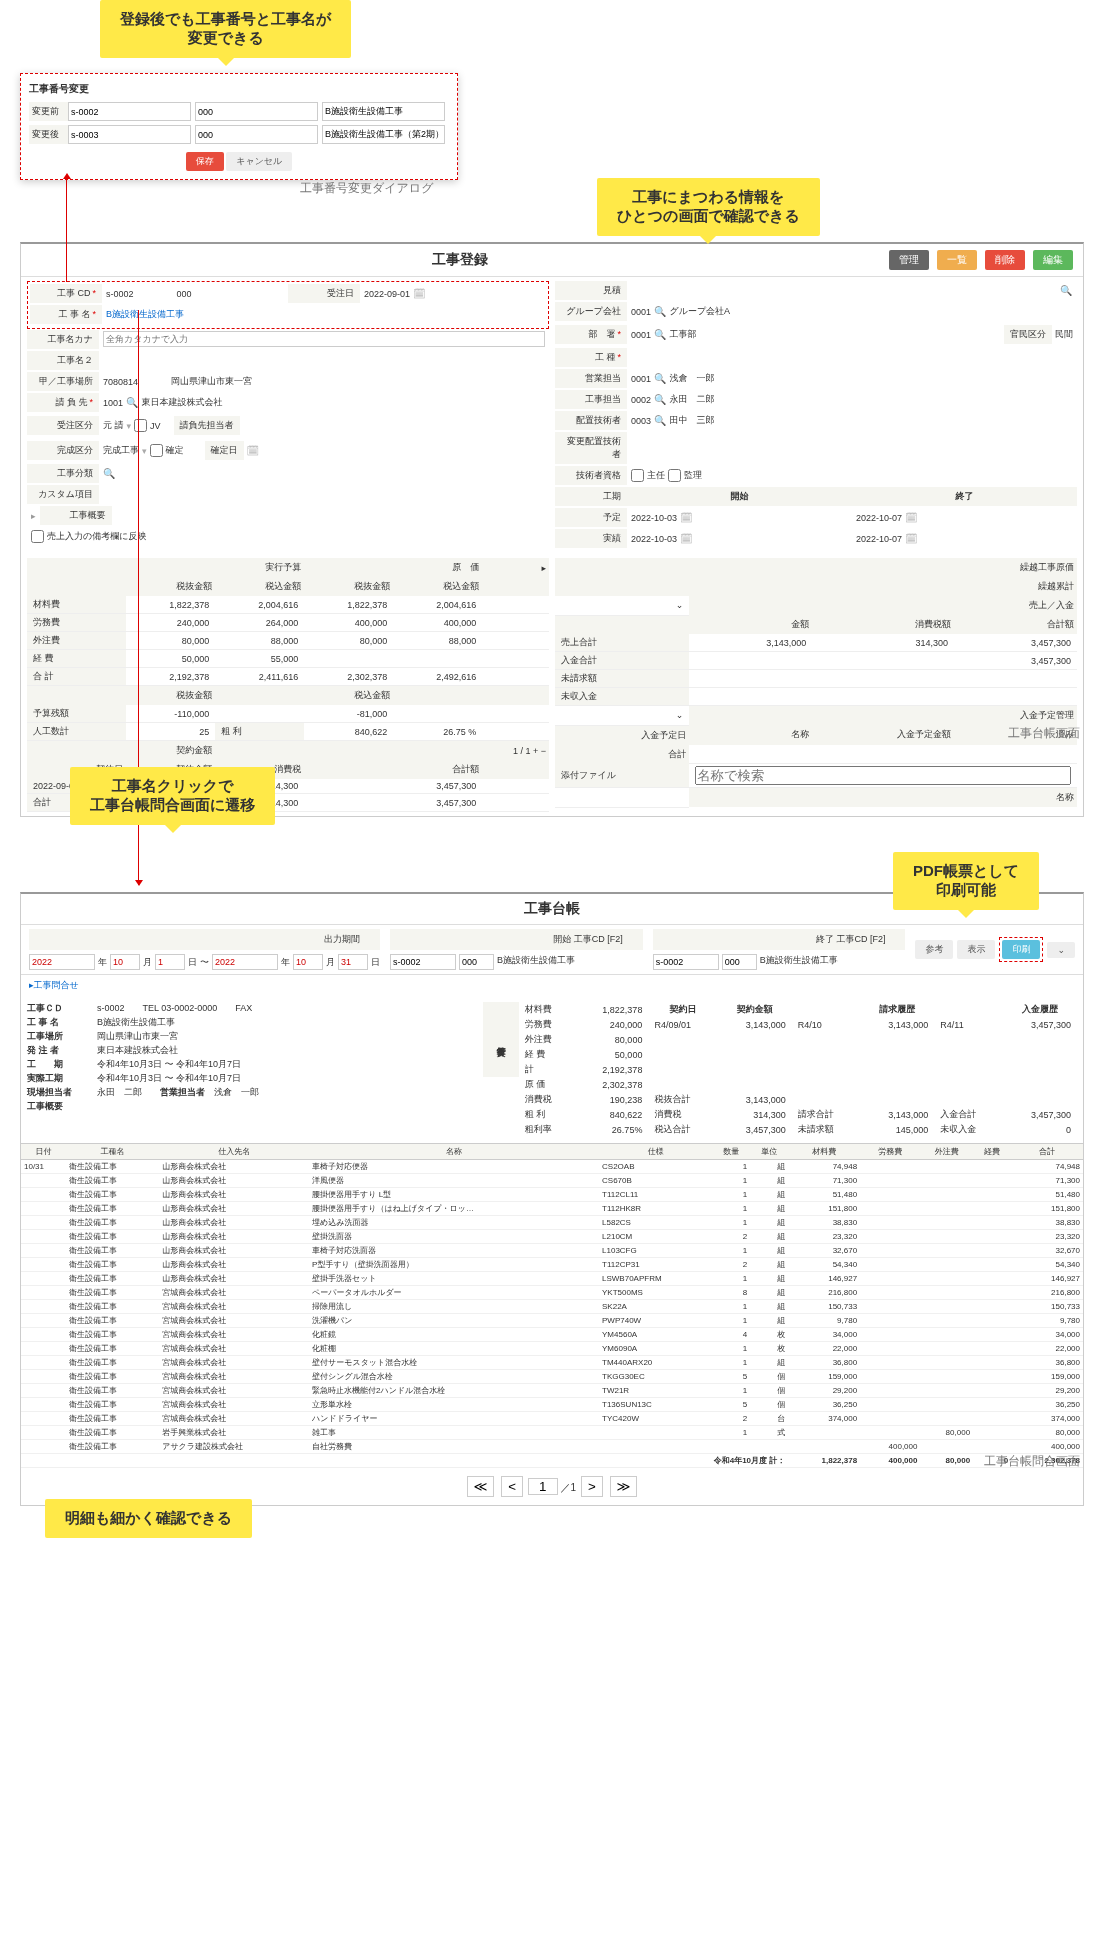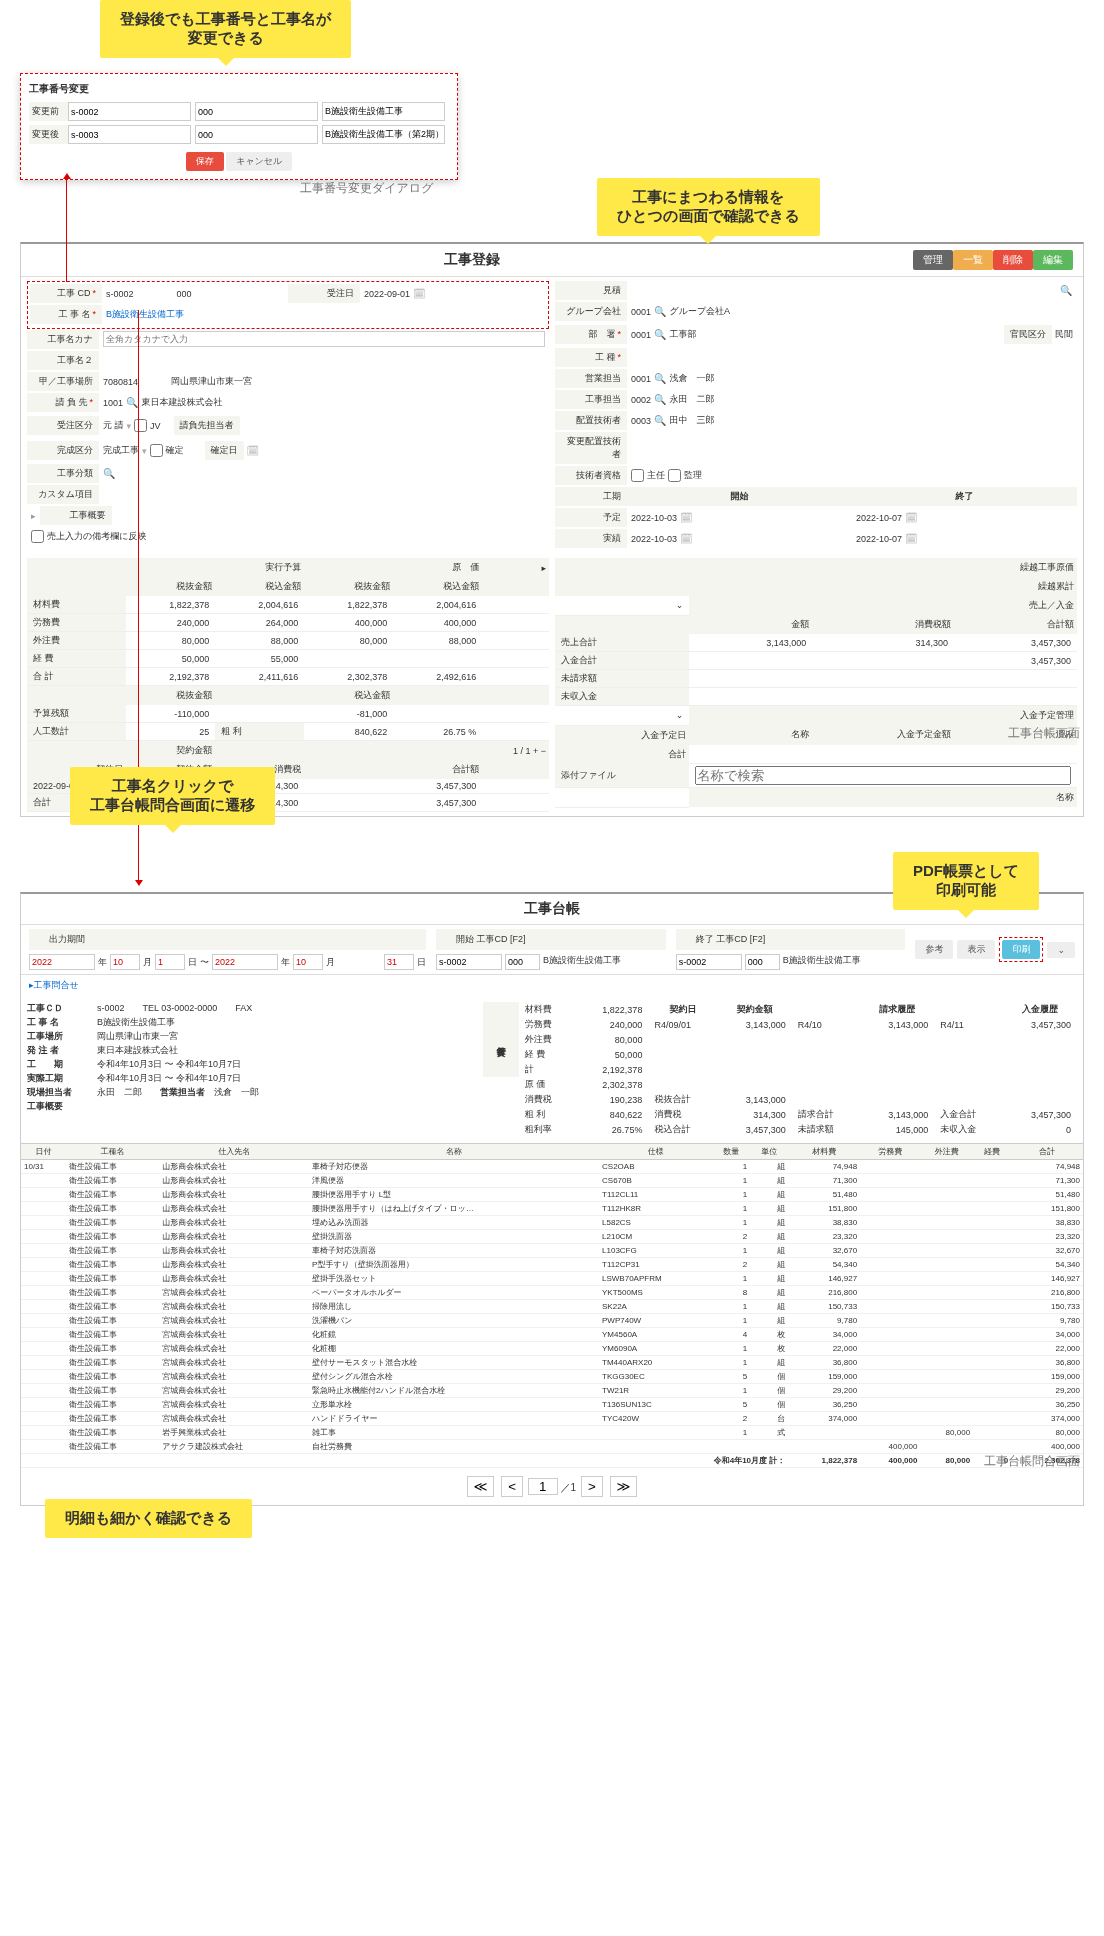--- a/index.html
+++ b/index.html
@@ -23,21 +23,21 @@
 .btn-red{background:#e74c3c;color:#fff}
 .btn-gray{background:#eee;color:#555;}
 .btn-green{background:#5cb85c;color:#fff}
 .btn-orange{background:#f0ad4e;color:#fff}
 .btn-teal{background:#5bc0de;color:#fff}
 .dialog-caption{position:absolute;top:180px;left:300px;font-size:12px;color:#777}
 .panel{border:1px solid #ccc;border-top:2px solid #999;margin:0 20px 10px;background:#fff;position:absolute}
 .panel1{top:242px;left:0;right:0;width:1064px}
 .panel-head{display:flex;align-items:center;padding:6px 10px;border-bottom:1px solid #ddd}
 .panel-title{flex:1;text-align:center;font-size:14px;font-weight:bold}
-.panel-actions{display:flex;gap:0}
+.panel-actions{display:flex;gap:8px}
 .panel-actions .btn{font-size:10px}
 .form-grid{display:flex;padding:4px 6px;gap:6px;font-size:9px}
 .form-col{flex:1}
 .redbox{border:1.5px dashed #d00;padding:2px}
 .frow{display:flex;align-items:center;margin-bottom:2px;min-height:18px}
 .flbl{background:#f5f5f0;padding:3px 6px;text-align:right;flex:0 0 72px}
 .fval{padding:2px 4px;flex:1;display:flex;align-items:center;gap:3px}
 .fval input,.fval select{border:1px solid #ccc;padding:2px;font-size:9px;width:100%}
 .req{color:#d00;margin-left:2px}
 .ico-q{color:#aaa;font-size:10px}
@@ -47,21 +47,21 @@
 td,th{padding:2px 4px;border:none}
 .ftbl th{background:#f5f5f0;font-weight:normal;text-align:right;padding:3px}
 .ftbl td{text-align:right;padding:2px 6px;border-bottom:1px solid #eee}
 .ftbl td.l{text-align:left;background:#f5f5f0}
 .screen-caption{text-align:right;font-size:12px;color:#777;position:absolute}
 .cap1{top:725px;right:24px}
 .cap2{top:1453px;right:24px}
 .panel2{top:892px;left:0;right:0;width:1064px}
 .p2-filter{display:flex;align-items:center;padding:4px 8px;gap:10px;border-bottom:1px solid #ddd;font-size:9px}
 .p2-filter .seg{display:flex;align-items:center;gap:4px}
-.p2-filter .seglbl{background:#f5f5f0;padding:4px 20px;text-align:left}
+.p2-filter .seglbl{background:#f5f5f0;padding:4px 20px;text-align:right}
 .p2-filter input{border:1px solid #ccc;padding:2px;font-size:9px;width:66px}
 .link{color:#0066cc;cursor:pointer}
 .report-top{display:flex;padding:6px;gap:6px}
 .rcol1{flex:0 0 450px}
 .rcol2{flex:1}
 .rrow{display:flex;margin-bottom:1px}
 .rrow .rl{flex:0 0 70px;font-weight:bold}
 .rrow .rv{flex:1}
 .rtbl td,.rtbl th{padding:1px 6px;font-size:9px}
 .rtbl th{text-align:center}
@@ -507,21 +507,21 @@
           <span>年</span>
         <input style="width: 30px; color: rgb(204, 0, 0);" value="10">
           <span>月</span>
         <input style="width: 30px; color: rgb(204, 0, 0);" value="1">
           <span>日</span>
         <span>〜</span>
         <input style="color: rgb(204, 0, 0);" value="2022">
           <span>年</span>
         <input style="width: 30px; color: rgb(204, 0, 0);" value="10">
           <span>月</span>
-        <input style="width: 30px; color: rgb(204, 0, 0); margin-left: 46px;" value="31">
+        <input style="width: 30px; color: rgb(204, 0, 0);" value="31">
           <span>日</span>
       </div>
     </div>
     <div class="seg" style="flex-direction:column;align-items:stretch;flex:1">
       <div class="seglbl">開始 工事CD [F2]</div>
       <div style="display:flex;gap:3px">
           <input value="s-0002" style="">
           <input style="width: 35px;" value="000">
           <span>B施設衛生設備工事</span>
         </div>

